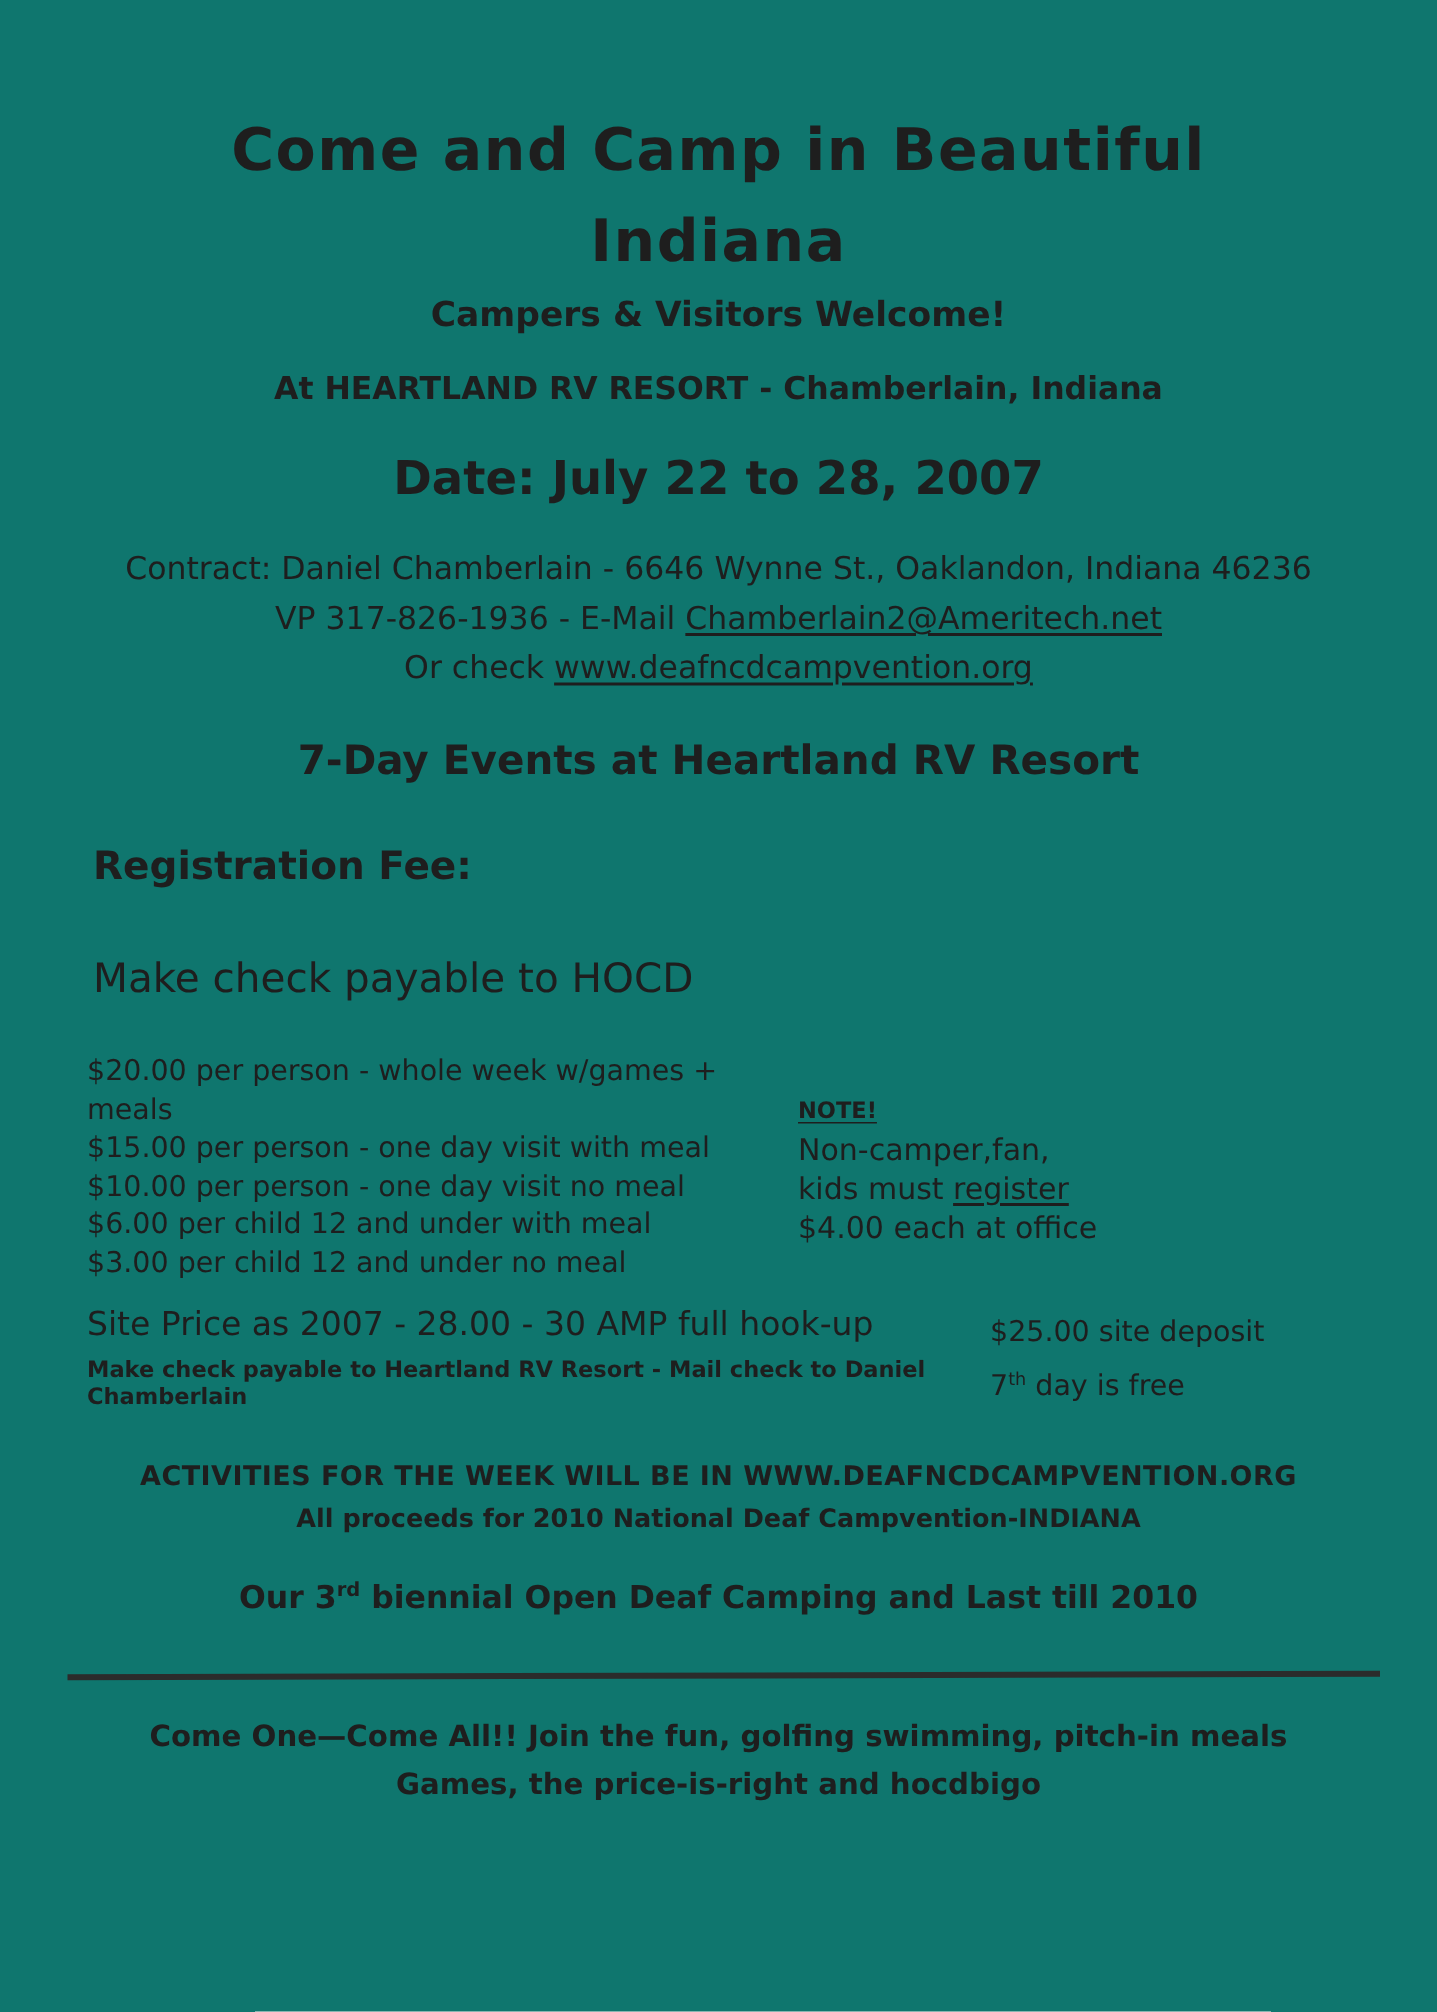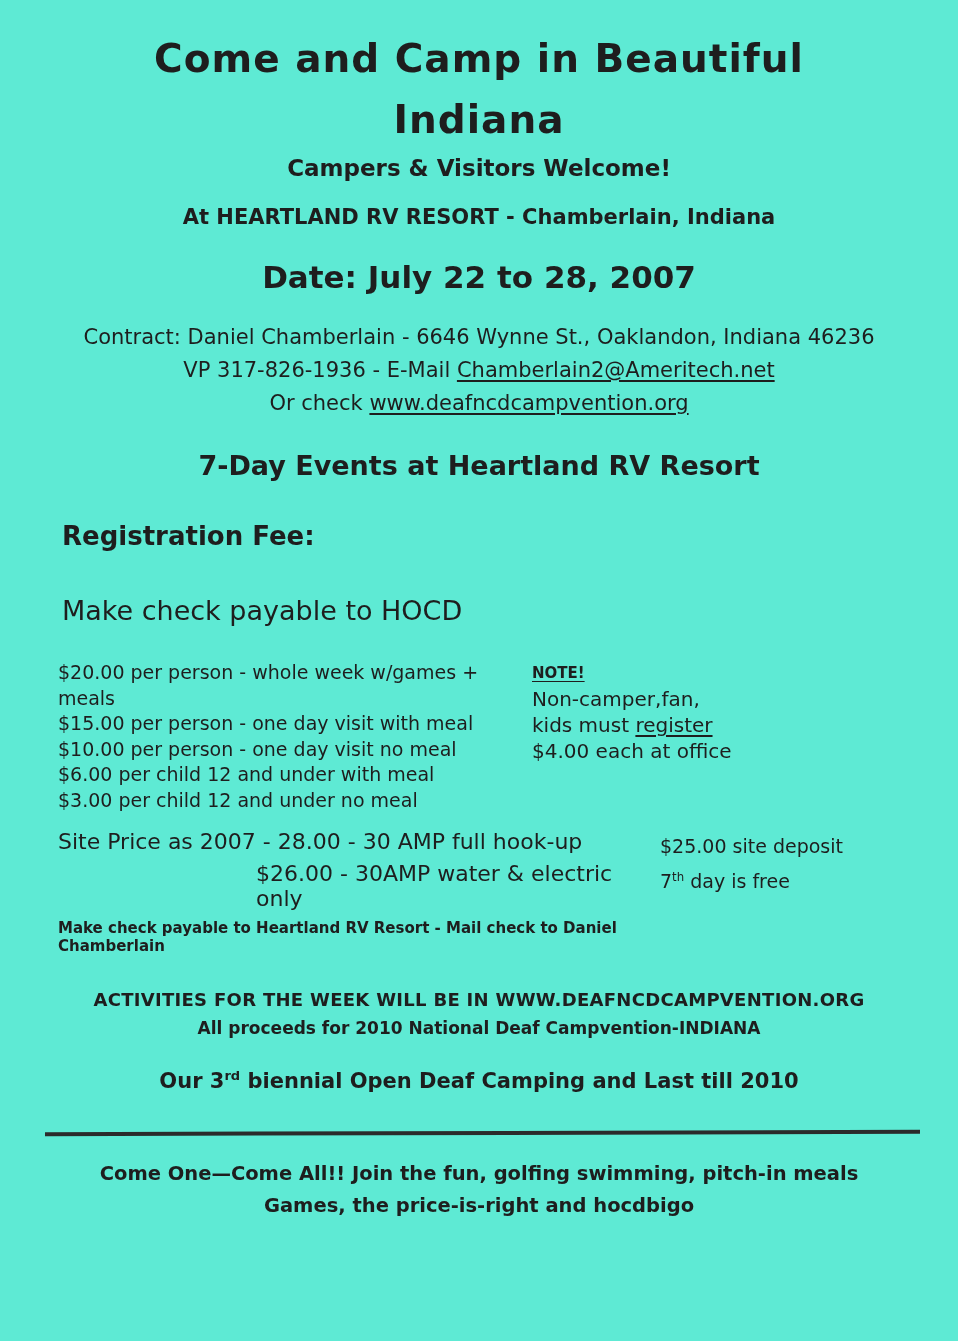--- a/index.html
+++ b/index.html
@@ -5,26 +5,26 @@
   html, body {
     margin: 0;
     padding: 0;
     background: #e8e8e8;
   }
   .page {
     position: relative;
     width: 958px;
     height: 1341px;
     margin: 0 auto;
-    background: #5eead4;
+    background: #0f766e;
     color: #1e1e1e;
     font-family: "DejaVu Sans", "Liberation Sans", sans-serif;
     overflow: hidden;
     box-sizing: border-box;
-    padding-top: 28px;
+    padding-top: 70px;
   }
   .center { text-align: center; }
 
   .title {
     font-size: 39px;
     font-weight: bold;
     line-height: 61px;
     letter-spacing: 1px;
   }
   .subtitle {
@@ -77,20 +77,21 @@
     font-size: 26px;
     font-weight: bold;
   }
   .reg-payable {
     font-size: 27px;
     font-weight: 500;
   }
   .fee-note-row {
     display: flex;
     margin-top: 34px;
+    align-items: center;
   }
   .fee-col {
     padding-left: 58px;
     width: 532px;
     box-sizing: border-box;
     font-size: 19px;
     line-height: 25.5px;
     font-weight: 500;
   }
   .note-col {
@@ -202,21 +203,20 @@
       <div class="note-heading">NOTE!</div>
       <div>Non-camper,fan,</div>
       <div><span>kids must </span><span class="u">register</span></div>
       <div>$4.00 each at office</div>
     </div>
   </div>
 
   <div class="site-row">
     <div class="site-col">
       <div class="site-line1">Site Price as 2007 - 28.00 - 30 AMP full hook-up</div>
-      <div class="site-line2">$26.00 - 30AMP water &amp; electric only</div>
       <div class="site-line3">Make check payable to Heartland RV Resort - Mail check to Daniel Chamberlain</div>
     </div>
     <div class="deposit-col">
       <div>$25.00 site deposit</div>
       <div><span>7</span><sup>th</sup><span> day is free</span></div>
     </div>
   </div>
 
   <div class="activities-line1 center">ACTIVITIES FOR THE WEEK WILL BE IN WWW.DEAFNCDCAMPVENTION.ORG</div>
   <div class="activities-line2 center">All proceeds for 2010 National Deaf Campvention-INDIANA</div>

